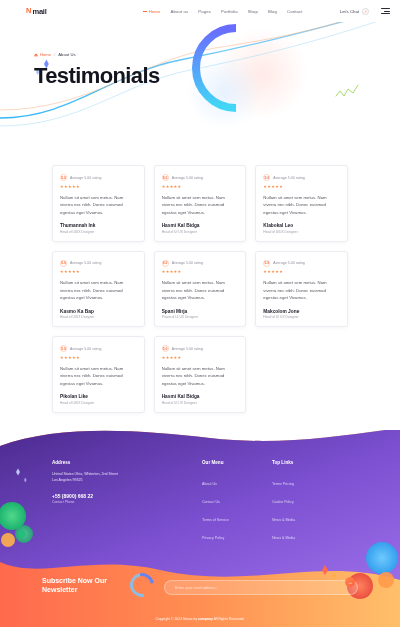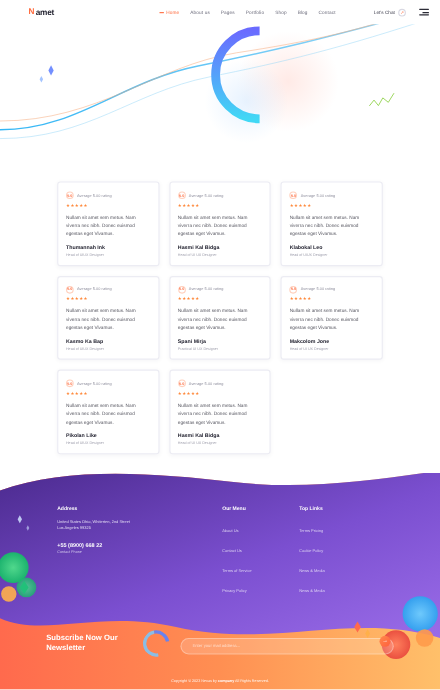--- a/index.html
+++ b/index.html
@@ -123,21 +123,21 @@
     text-align:center; font-size:3.4px; color:#fff6ef;
   }
   .copy b { color:#fff; }
 </style>
 </head>
 <body>
 
 <div class="header">
   <div class="logo">
     <span class="logo-mark">N</span>
-    <span class="logo-text">amet</span>
+    <span class="logo-text">mail</span>
   </div>
 
   <nav class="nav">
     <a class="nav-item active">
       <i class="nav-dash"></i>
       <span>Home</span>
     </a>
     <a class="nav-item">About us</a>
     <a class="nav-item">Pages</a>
     <a class="nav-item">Portfolio</a>
@@ -183,20 +183,33 @@
     <circle cx="224" cy="92" r="38" fill="url(#gBlueBlob)"></circle>
     <path d="M0,118 C70,118 110,74 180,60 C245,47 300,34 400,6" fill="none" stroke="url(#gBlue)" stroke-width="1.3"></path>
     <path d="M0,126 C80,126 120,84 190,70 C255,57 310,44 400,14" fill="none" stroke="#9fd9f7" stroke-width=".7" opacity=".7"></path>
     <path d="M0,110 C90,110 140,60 215,48 C280,38 330,28 400,2" fill="none" stroke="#f6a97a" stroke-width=".55" opacity=".85"></path>
     <path d="M236,28 A34,34 0 1,0 236,108" fill="none" stroke="url(#gRing)" stroke-width="8" stroke-linecap="butt"></path>
     <path d="M336,96 l4,-5 l4,5 l4,-7 l5,4 l5,-8" fill="none" stroke="#8fd24a" stroke-width=".8" stroke-linecap="round"></path>
     <path d="M44,64 l2.4,-4.6 l2.4,4.6 l-2.4,4.6 z" fill="#5b7bff" opacity=".85"></path>
     <path d="M36,72 l1.6,-3 l1.6,3 l-1.6,3 z" fill="#8fb6ff" opacity=".8"></path>
   </svg>
 
+  <div class="hero-copy">
+    <div class="crumb">
+      <span class="crumb-home">
+        <svg width="4" height="4" viewBox="0 0 10 10">
+          <path d="M1 5 L5 1 L9 5 V9 H6 V6.5 H4 V9 H1 Z" fill="#ff6a3d"></path>
+        </svg>
+        <span>Home</span>
+      </span>
+      <span class="crumb-sep">/</span>
+      <span class="crumb-cur">About Us</span>
+    </div>
+    <h1 class="hero-title">Testimonials</h1>
+  </div>
 </section>
 
 <section class="tst-wrap">
   <div class="tst-grid">
 
     <div class="card">
       <div class="rate-row">
         <span class="rate-badge">5.0</span>
         <span class="rate-text">Average 5.00 rating</span>
       </div>

